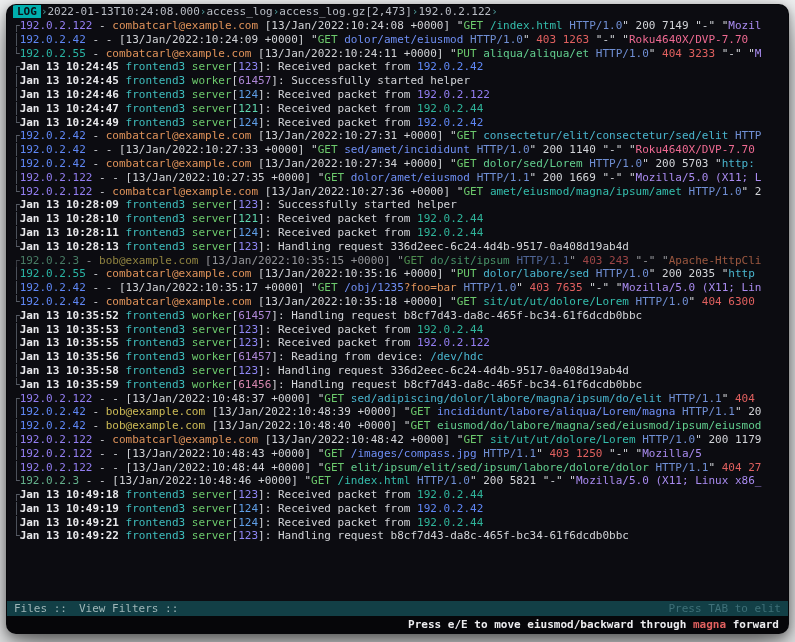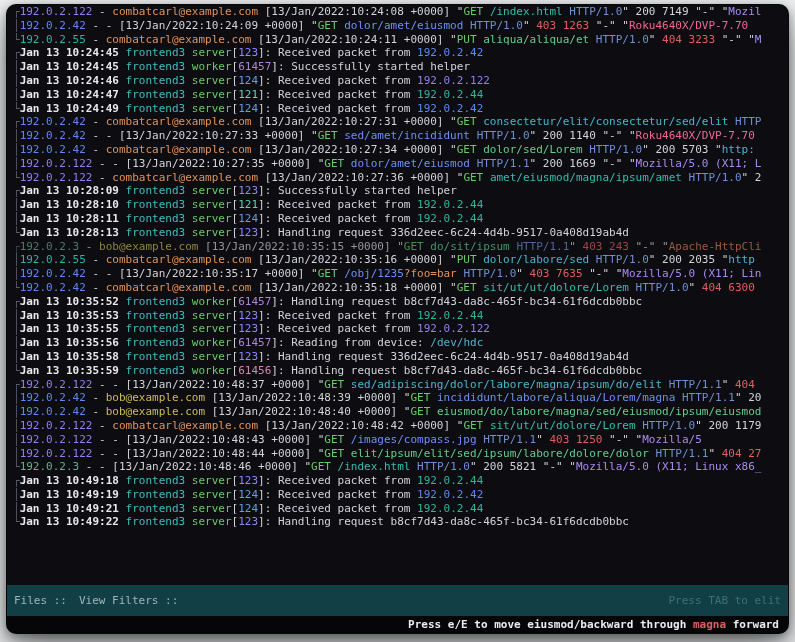--- a/index.html
+++ b/index.html
@@ -30,39 +30,40 @@
   .chip { background:#00afae; color:#0c1117; font-weight:bold; padding:0 4px; }
   .sep { color:#4d9a9a; }
   .crumb { color:#b9bdc5; }
 
   .logview { flex:1 1 auto; overflow:hidden; padding-left:6px; }
   .row { height:13.8px; line-height:13.8px; white-space:pre; overflow:hidden; }
   .row.dim { opacity:.68; }
   .gut { color:#585d66; }
 
   .filesbar { flex:0 0 15px; line-height:15px; background:#123f46; color:#9fb6b8;
-              display:flex; padding:8px 7px; }
+              display:flex; padding:0 7px; }
   .fseg { margin-right:12px; }
   .fhint { margin-left:auto; color:#3f7078; }
 
   .statusbar { flex:0 0 15px; line-height:15px; background:#3a4048; color:#d9dce1;
                display:flex; padding:0 7px; font-weight:bold; }
   .pct { margin-left:28px; }
   .shint { margin-left:auto; color:#c6cad1; }
 
   .hintbar { flex:0 0 17px; line-height:17px; background:#060609; text-align:right;
              padding:0 9px; font-weight:bold; color:#ececef; white-space:pre; }
 </style>
 </head>
 <body>
 
 <div class="window">
 
   <div class="term">
 
+    <div class="crumbbar"><span class="chip">LOG</span><span class="sep">›</span><span class="crumb">2022-01-13T10:24:08.000</span><span class="sep">›</span><span class="crumb">access_log</span><span class="sep">›</span><span class="crumb">access_log.gz[2,473]</span><span class="sep">›</span><span class="crumb">192.0.2.122</span><span class="sep">›</span></div>
 
     <div class="logview">
         <div class="row"><span class="gut">┌</span><span style="color: rgb(147, 126, 242);">192.0.2.122</span><span style="color: rgb(210, 212, 216);"> - </span><span style="color: rgb(224, 147, 90);">combatcarl@example.com</span><span style="color: rgb(210, 212, 216);"> [13/Jan/2022:10:24:08 +0000] "</span><span style="color: rgb(108, 201, 108);">GET</span><span style="color: rgb(210, 212, 216);"> </span><span style="color: rgb(53, 191, 174);">/index.html</span><span style="color: rgb(210, 212, 216);"> </span><span style="color: rgb(112, 143, 212);">HTTP/1.0</span><span style="color: rgb(210, 212, 216);">" 200 7149 "-" "</span><span style="color: rgb(169, 139, 240);">Mozil</span></div>
         <div class="row"><span class="gut">│</span><span style="color: rgb(95, 135, 245);">192.0.2.42</span><span style="color: rgb(210, 212, 216);"> - - [13/Jan/2022:10:24:09 +0000] "</span><span style="color: rgb(108, 201, 108);">GET</span><span style="color: rgb(210, 212, 216);"> </span><span style="color: rgb(111, 143, 245);">dolor/amet/eiusmod</span><span style="color: rgb(210, 212, 216);"> </span><span style="color: rgb(112, 143, 212);">HTTP/1.0</span><span style="color: rgb(210, 212, 216);">" </span><span style="color: rgb(224, 96, 95);">403 1263</span><span style="color: rgb(210, 212, 216);"> "-" "</span><span style="color: rgb(239, 106, 146);">Roku4640X/DVP-7.70</span></div>
         <div class="row"><span class="gut">└</span><span style="color: rgb(42, 181, 165);">192.0.2.55</span><span style="color: rgb(210, 212, 216);"> - </span><span style="color: rgb(224, 147, 90);">combatcarl@example.com</span><span style="color: rgb(210, 212, 216);"> [13/Jan/2022:10:24:11 +0000] "</span><span style="color: rgb(108, 201, 108);">PUT</span><span style="color: rgb(210, 212, 216);"> </span><span style="color: rgb(99, 207, 143);">aliqua/aliqua/et</span><span style="color: rgb(210, 212, 216);"> </span><span style="color: rgb(112, 143, 212);">HTTP/1.0</span><span style="color: rgb(210, 212, 216);">" </span><span style="color: rgb(224, 96, 95);">404 3233</span><span style="color: rgb(210, 212, 216);"> "-" "</span><span style="color: rgb(169, 139, 240);">M</span></div>
         <div class="row"><span class="gut">┌</span><span style="color: rgb(233, 233, 236); font-weight: bold;">Jan 13 10:24:45</span><span style="color: rgb(210, 212, 216);"> </span><span style="color: rgb(63, 191, 191);">frontend3</span><span style="color: rgb(210, 212, 216);"> </span><span style="color: rgb(108, 201, 108);">server</span><span style="color: rgb(210, 212, 216);">[</span><span style="color: rgb(143, 135, 245);">123</span><span style="color: rgb(210, 212, 216);">]: Received packet from </span><span style="color: rgb(95, 135, 245);">192.0.2.42</span></div>
         <div class="row"><span class="gut">│</span><span style="color: rgb(233, 233, 236); font-weight: bold;">Jan 13 10:24:45</span><span style="color: rgb(210, 212, 216);"> </span><span style="color: rgb(63, 191, 191);">frontend3</span><span style="color: rgb(210, 212, 216);"> </span><span style="color: rgb(108, 201, 108);">worker</span><span style="color: rgb(210, 212, 216);">[</span><span style="color: rgb(175, 135, 215);">61457</span><span style="color: rgb(210, 212, 216);">]: Successfully started helper</span></div>
         <div class="row"><span class="gut">│</span><span style="color: rgb(233, 233, 236); font-weight: bold;">Jan 13 10:24:46</span><span style="color: rgb(210, 212, 216);"> </span><span style="color: rgb(63, 191, 191);">frontend3</span><span style="color: rgb(210, 212, 216);"> </span><span style="color: rgb(108, 201, 108);">server</span><span style="color: rgb(210, 212, 216);">[</span><span style="color: rgb(95, 159, 232);">124</span><span style="color: rgb(210, 212, 216);">]: Received packet from </span><span style="color: rgb(147, 126, 242);">192.0.2.122</span></div>
         <div class="row"><span class="gut">│</span><span style="color: rgb(233, 233, 236); font-weight: bold;">Jan 13 10:24:47</span><span style="color: rgb(210, 212, 216);"> </span><span style="color: rgb(63, 191, 191);">frontend3</span><span style="color: rgb(210, 212, 216);"> </span><span style="color: rgb(108, 201, 108);">server</span><span style="color: rgb(210, 212, 216);">[</span><span style="color: rgb(95, 215, 175);">121</span><span style="color: rgb(210, 212, 216);">]: Received packet from </span><span style="color: rgb(47, 181, 155);">192.0.2.44</span></div>
         <div class="row"><span class="gut">└</span><span style="color: rgb(233, 233, 236); font-weight: bold;">Jan 13 10:24:49</span><span style="color: rgb(210, 212, 216);"> </span><span style="color: rgb(63, 191, 191);">frontend3</span><span style="color: rgb(210, 212, 216);"> </span><span style="color: rgb(108, 201, 108);">server</span><span style="color: rgb(210, 212, 216);">[</span><span style="color: rgb(95, 159, 232);">124</span><span style="color: rgb(210, 212, 216);">]: Received packet from </span><span style="color: rgb(95, 135, 245);">192.0.2.42</span></div>

